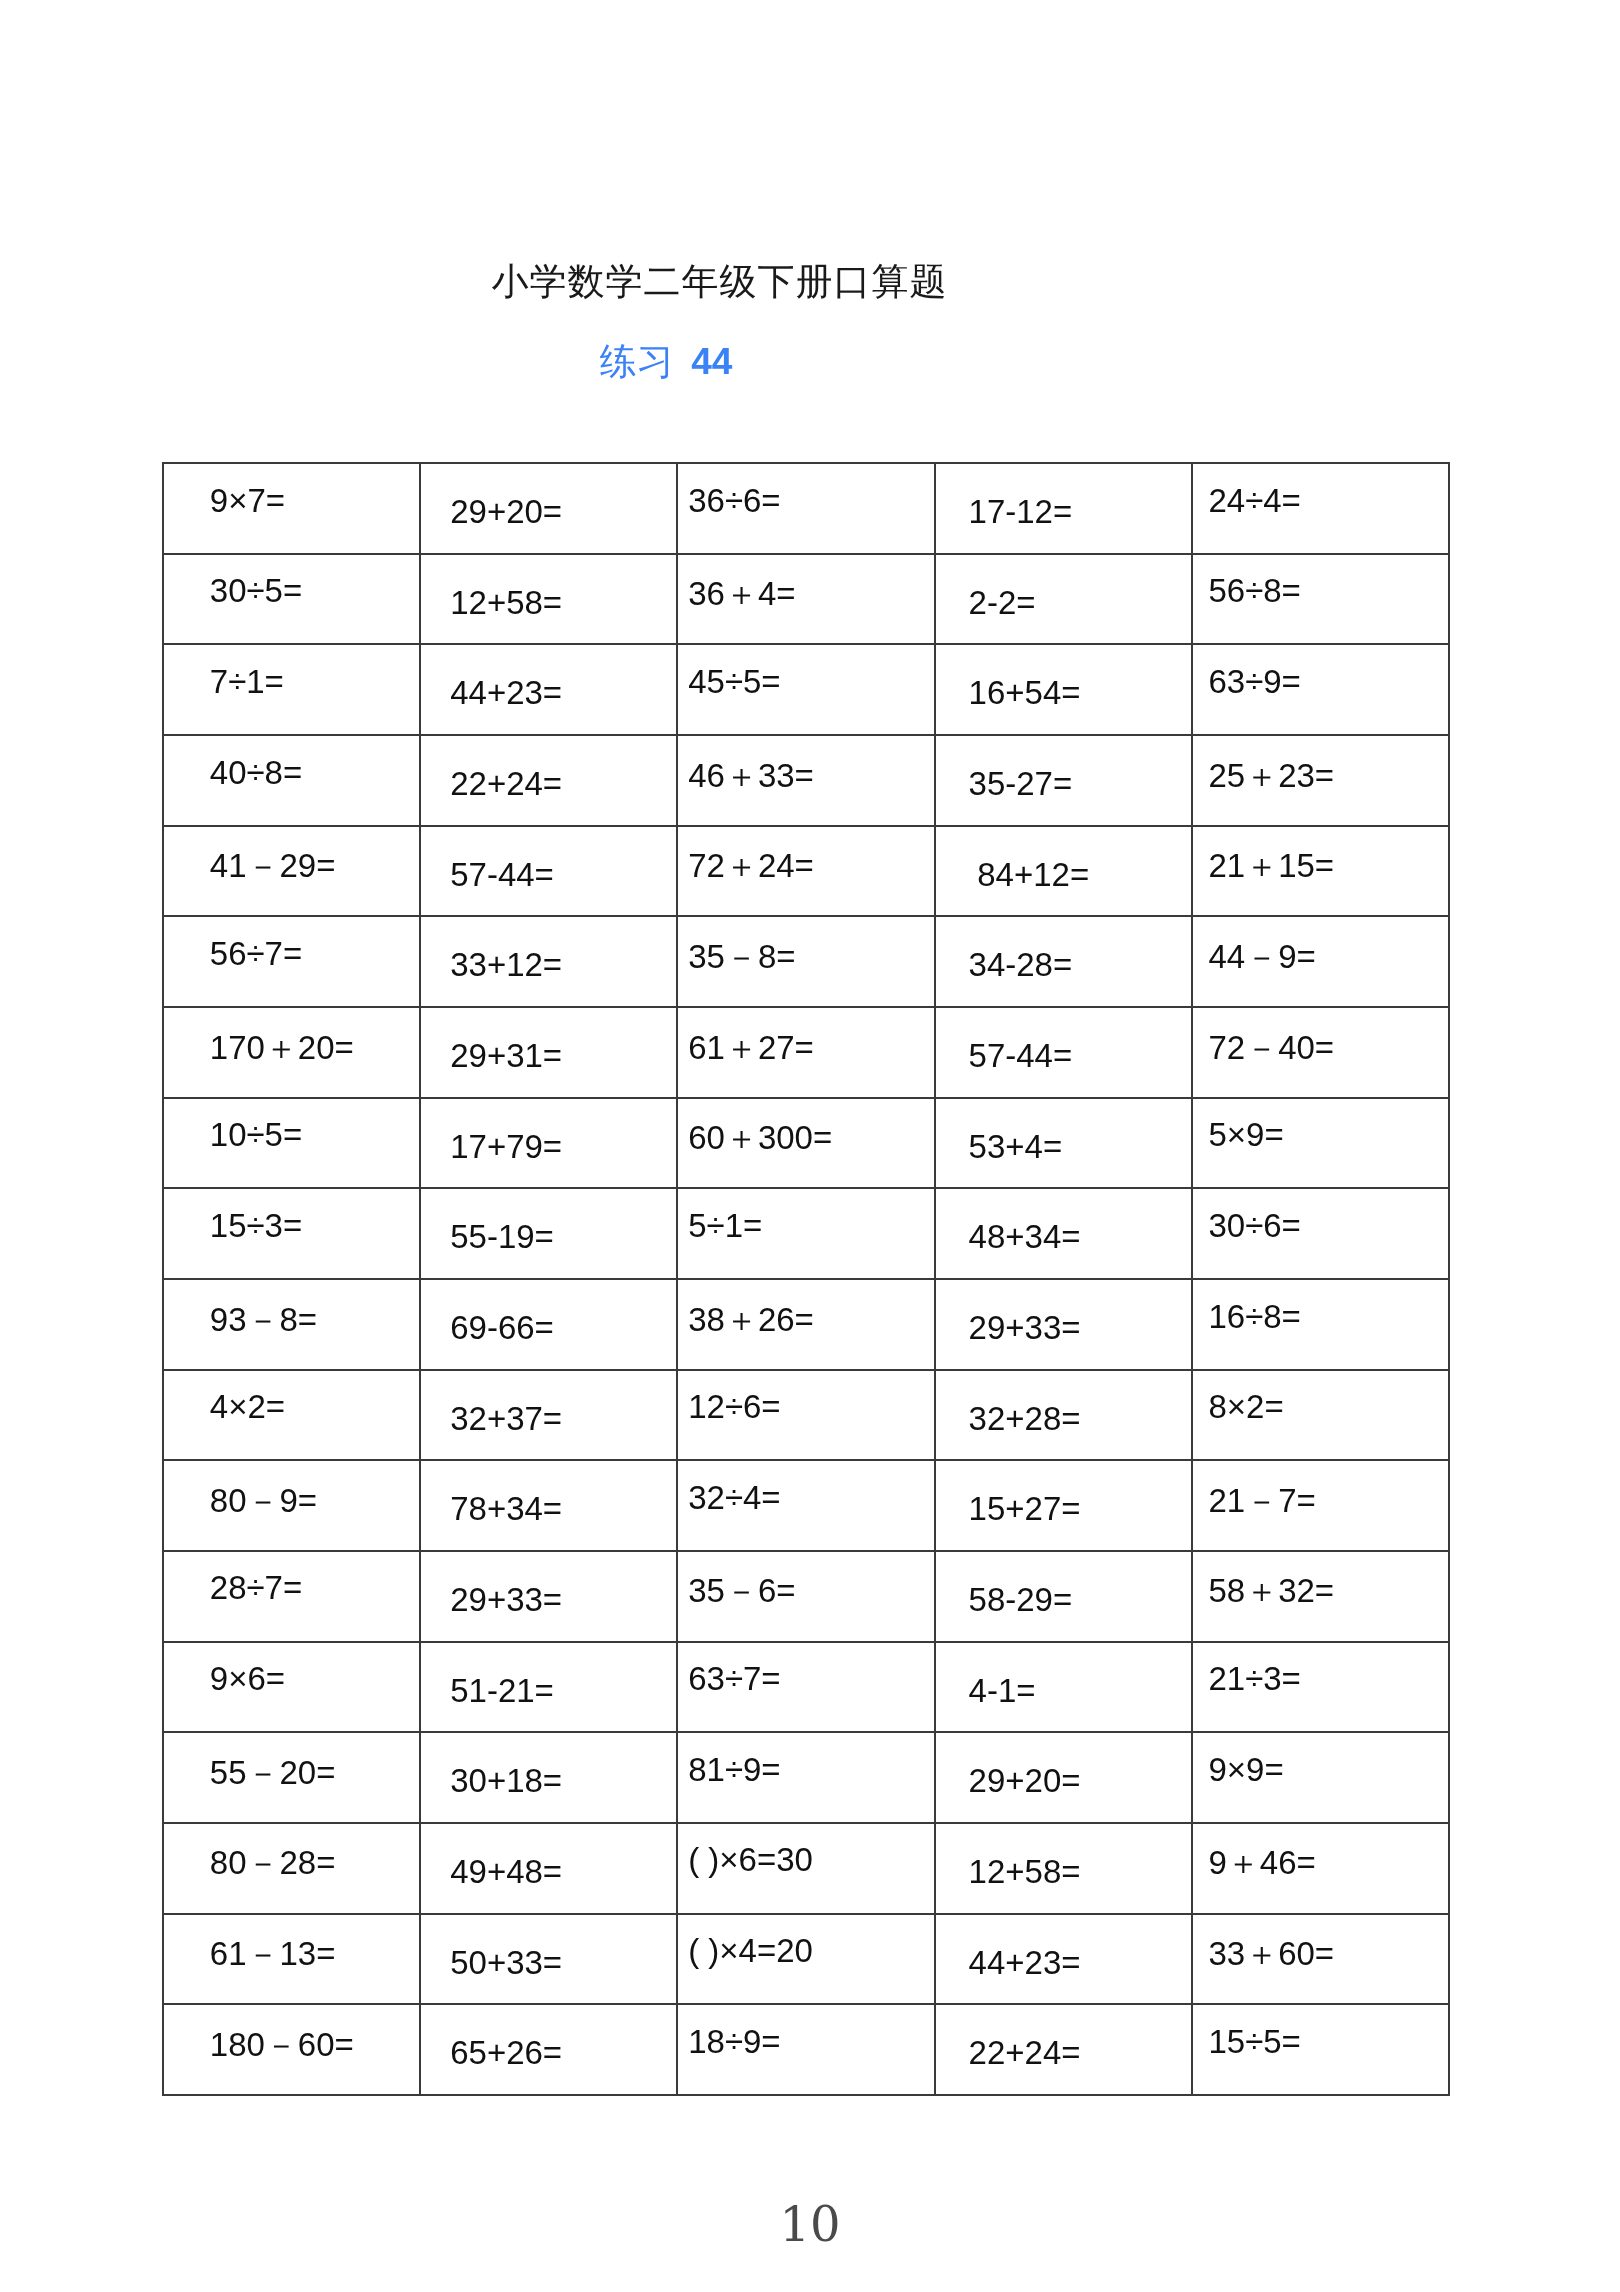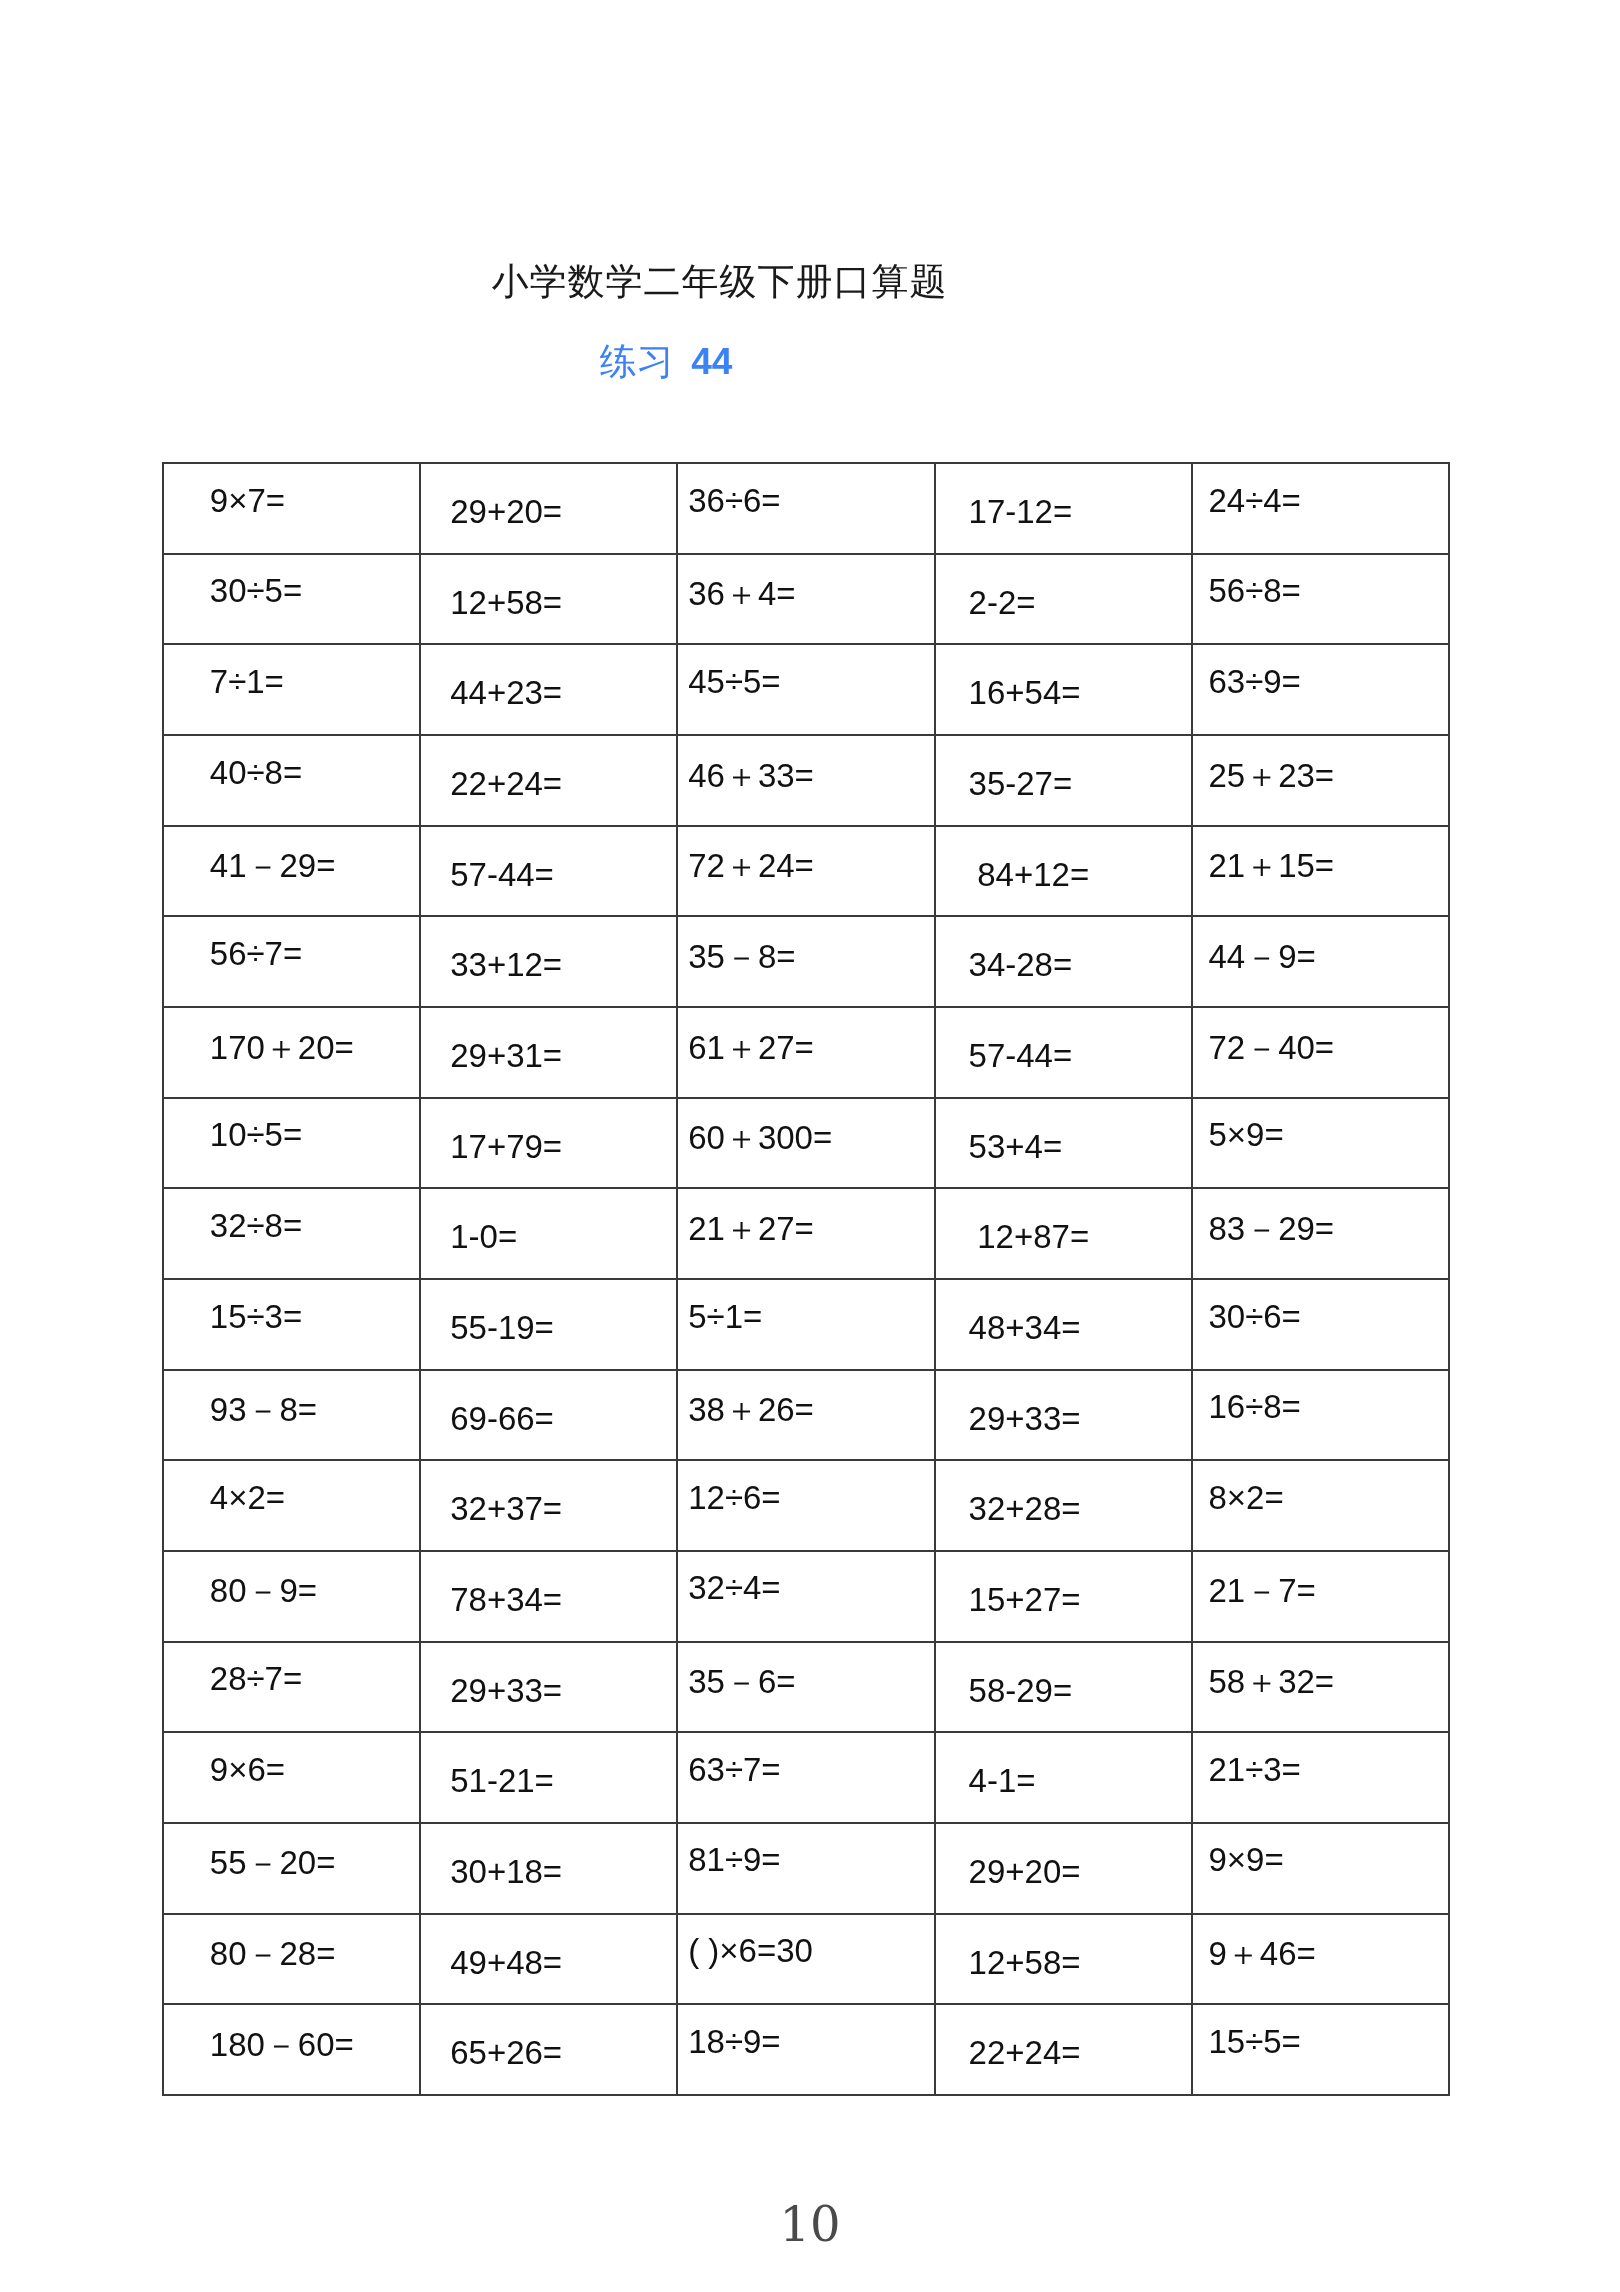--- a/index.html
+++ b/index.html
@@ -224,37 +224,20 @@
         </td>
         <td class="c3">
           <span>53+4=</span>
         </td>
         <td class="c4">
           <span>5×9=</span>
         </td>
       </tr>
       <tr>
         <td class="c0">
-          <span>32÷8=</span>
-        </td>
-        <td class="c1">
-          <span>1-0=</span>
-        </td>
-        <td class="c2">
-          <span>21＋27=</span>
-        </td>
-        <td class="c3 shift">
-          <span>12+87=</span>
-        </td>
-        <td class="c4">
-          <span>83－29=</span>
-        </td>
-      </tr>
-      <tr>
-        <td class="c0">
           <span>15÷3=</span>
         </td>
         <td class="c1">
           <span>55-19=</span>
         </td>
         <td class="c2">
           <span>5÷1=</span>
         </td>
         <td class="c3">
           <span>48+34=</span>
@@ -373,20 +356,37 @@
           <span>49+48=</span>
         </td>
         <td class="c2">
           <span>(    )×6=30</span>
         </td>
         <td class="c3">
           <span>12+58=</span>
         </td>
         <td class="c4">
           <span>9＋46=</span>
+        </td>
+      </tr>
+      <tr>
+        <td class="c0">
+          <span>61－13=</span>
+        </td>
+        <td class="c1">
+          <span>50+33=</span>
+        </td>
+        <td class="c2">
+          <span>(      )×4=20</span>
+        </td>
+        <td class="c3">
+          <span>44+23=</span>
+        </td>
+        <td class="c4">
+          <span>33＋60=</span>
         </td>
       </tr>
       <tr>
         <td class="c0">
           <span>180－60=</span>
         </td>
         <td class="c1">
           <span>65+26=</span>
         </td>
         <td class="c2">

